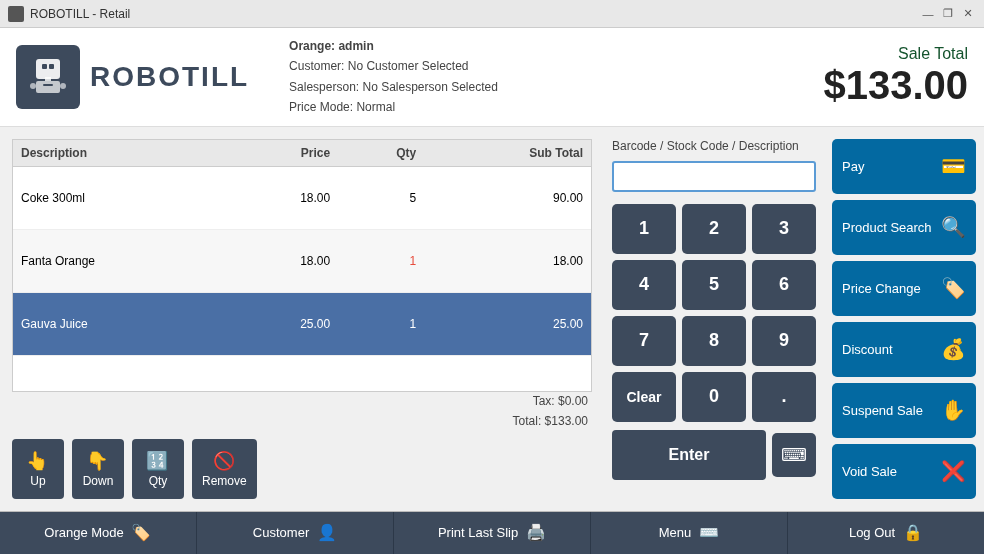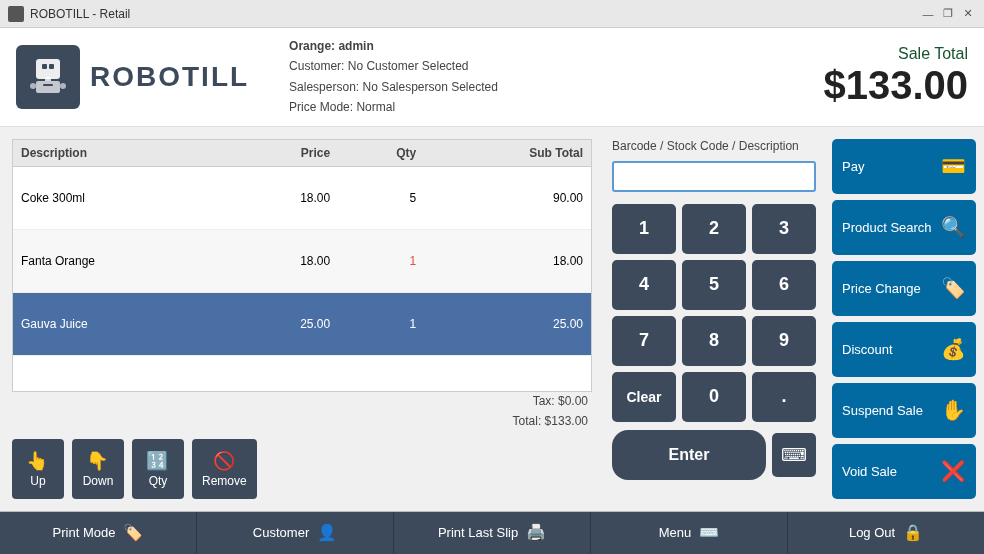--- a/index.html
+++ b/index.html
@@ -241,21 +241,21 @@
     #enter-row {
       display: flex;
       gap: 6px;
       align-items: center;
     }
     #enter-btn {
       flex: 1;
       background: #3d4a5c;
       color: white;
       border: none;
-      border-radius: 16px;
+      border-radius: 4px;
       font-size: 16px;
       font-weight: bold;
       height: 50px;
       cursor: pointer;
     }
     #keyboard-btn {
       width: 44px; height: 44px;
       background: #3d4a5c;
       border: none; border-radius: 5px;
       display: flex; align-items: center; justify-content: center;
@@ -464,21 +464,21 @@
         <button class="right-btn">
           <span>Void Sale</span>
           <span class="btn-emoji">❌</span>
         </button>
       </div>
 
   </div>
 
   <div id="bottom-bar">
   <button class="bottom-bar-btn">
-        <span>Print Mode</span>
+        <span>Orange Mode</span>
         <span class="btn-emoji">🏷️</span>
       </button>
       <button class="bottom-bar-btn">
         <span>Customer</span>
         <span class="btn-emoji">👤</span>
       </button>
       <button class="bottom-bar-btn">
         <span>Print Last Slip</span>
         <span class="btn-emoji">🖨️</span>
       </button>

